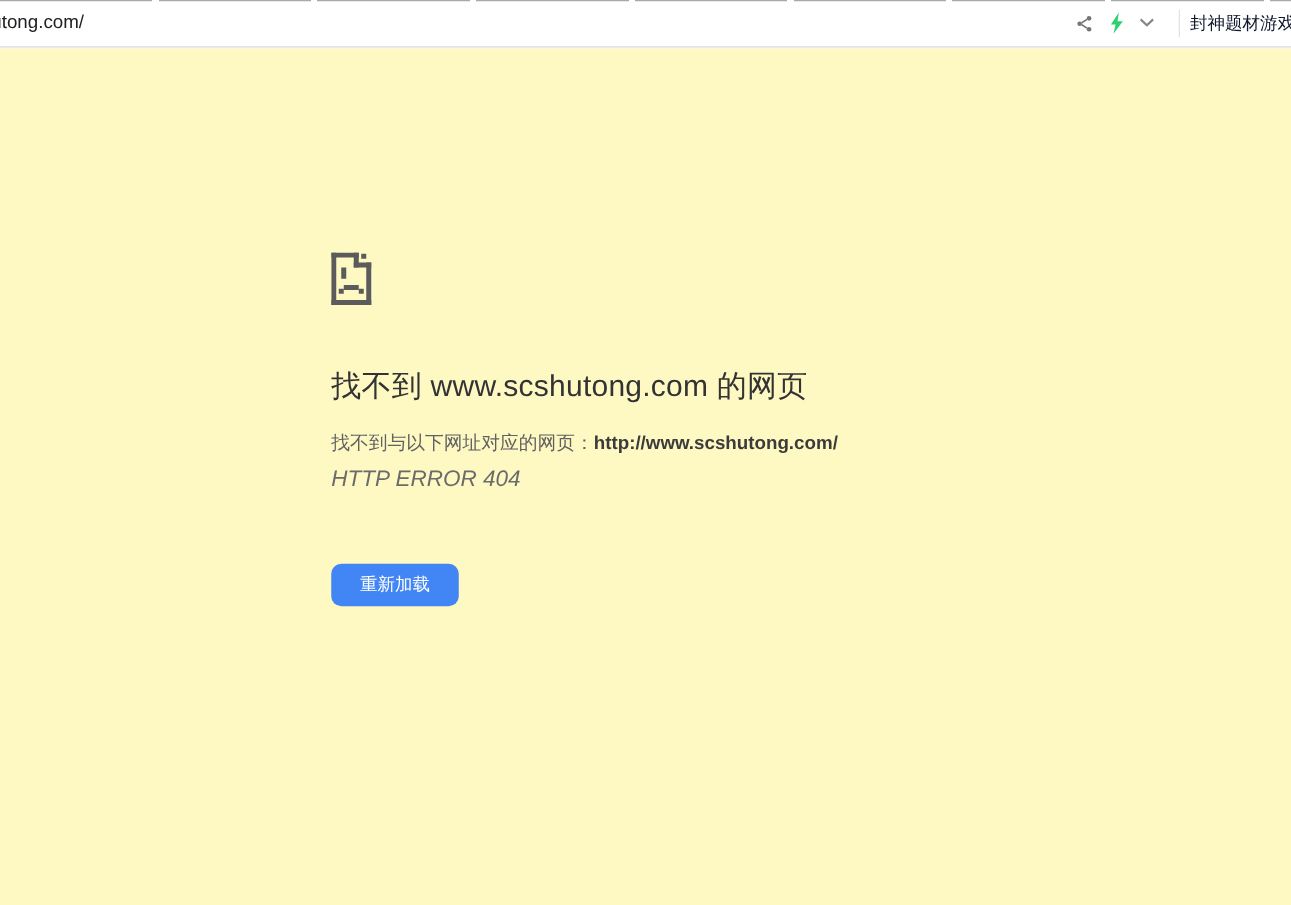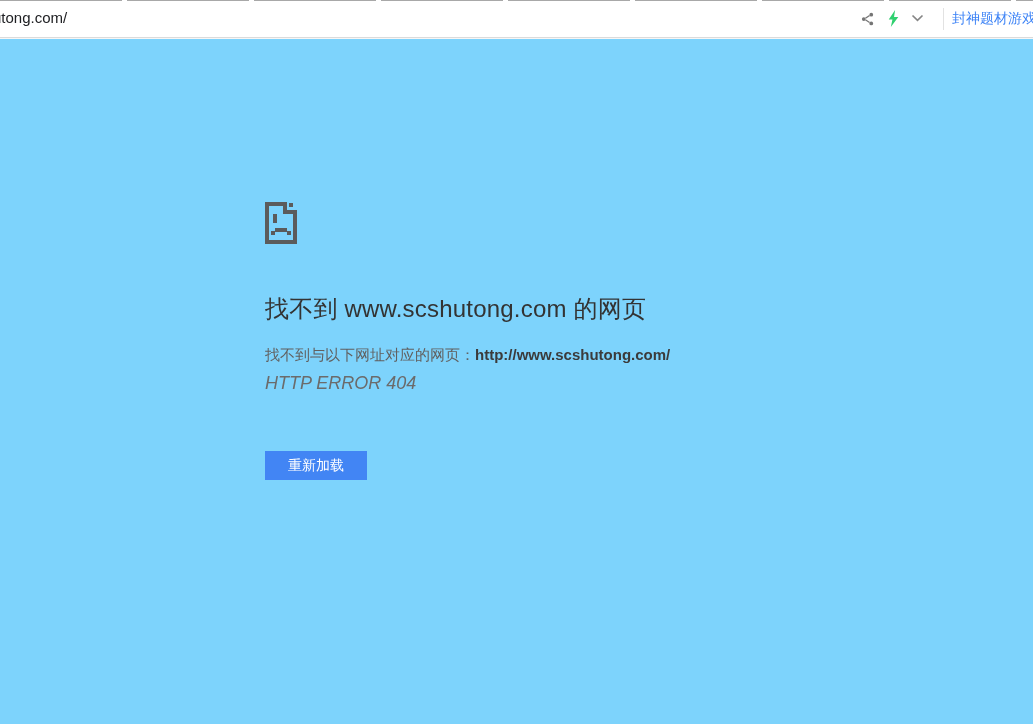--- a/index.html
+++ b/index.html
@@ -59,34 +59,34 @@
   .icon-chevron { margin-right: 0; }
   .toolbar-divider {
     width: 1px;
     height: 22px;
     background: #e2e2e2;
     margin-left: 19px;
     flex: none;
   }
   .bookmark-label {
     font-size: 14px;
-    color: #3b82f6;
+    color: #0f172a;
     white-space: nowrap;
     overflow: hidden;
     width: 81px;             
     margin-left: 8px;
     flex: none;
     cursor: pointer;
   }
 
   
   .main {
     position: absolute;
     top: 39px; left: 0; right: 0; bottom: 0;
-    background: #7dd3fc;
+    background: #fef9c3;
   }
   .content {
     position: absolute;
     left: 265px;
     top: 163px;
     width: 600px;
   }
   .sad-icon { display: block; }
   .error-title {
     margin: 48px 0 0;
@@ -109,28 +109,28 @@
   .error-code {
     margin: 8px 0 0;
     font-size: 18px;
     color: #6b6b6b;
     font-style: italic;
   }
   .reload-btn {
     display: block;
     margin-top: 57px;
     min-width: 102px;
-    height: 29px;
+    height: 34px;
     padding: 0 23px;
     background: #4285f4;
     color: #ffffff;
     font-family: inherit;
     font-size: 14px;
     border: none;
-    border-radius: 0;
+    border-radius: 8px;
     cursor: pointer;
   }
 </style>
 </head>
 <body>
 
 <div class="screen">
 
   <div class="toolbar">
     <span class="address-url">utong.com/</span>

